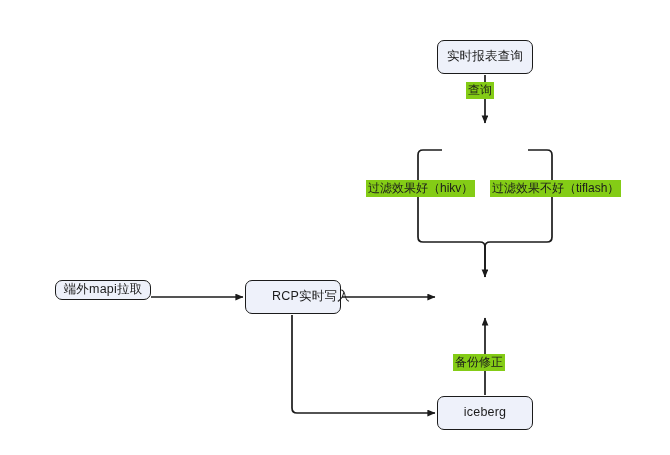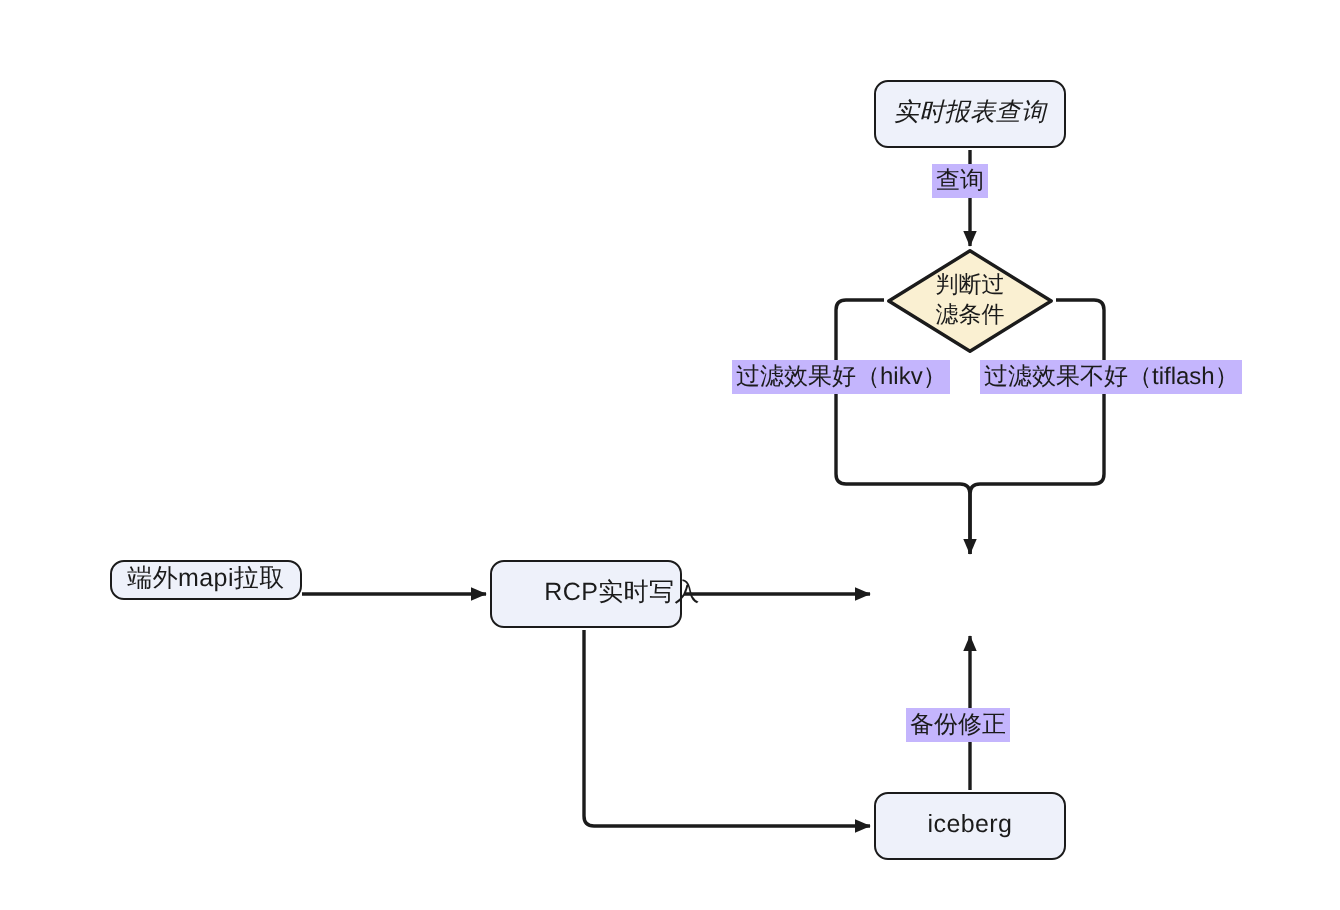--- a/index.html
+++ b/index.html
@@ -66,21 +66,21 @@
     line-height: 1.22;
     color: #1b1b1b;
     text-align: center;
     white-space: nowrap;
   }
   .edge-label {
     position: absolute;
     font-size: 12px;
     color: #1b1b1b;
     white-space: nowrap;
-    background: #c4b5fd;
+    background: #84cc16;
     padding: 0 2px;
     z-index: 3;
   }
 </style>
 </head>
 <body>
 
 <div id="canvas">
 
   <svg id="wires" viewBox="0 0 670 455">
@@ -98,37 +98,28 @@
 
     <path d="M151,297 L243,297" fill="none" stroke="#1b1b1b" stroke-width="1.7" marker-end="url(#arrow)"></path>
 
     <path d="M342,297 L435,297" fill="none" stroke="#1b1b1b" stroke-width="1.7" marker-end="url(#arrow)"></path>
 
     <path d="M292,315 L292,408 Q292,413 297,413 L435,413" fill="none" stroke="#1b1b1b" stroke-width="1.7" marker-end="url(#arrow)"></path>
 
     <path d="M485,395 L485,318" fill="none" stroke="#1b1b1b" stroke-width="1.7" marker-end="url(#arrow)"></path>
   </svg>
 
-  <div class="node" style="left:437px; top:40px; width:96px; height:34px;font-style:italic;">
+  <div class="node" style="left:437px; top:40px; width:96px; height:34px;">
     <span>实时报表查询</span>
   </div>
 
   <div class="edge-label" style="left:466px; top:82px;">
     <span>查询</span>
   </div>
 
-  <div class="diamond-wrap" style="left:443px; top:124px; width:84px; height:53px;">
-    <svg width="84" height="53" viewBox="0 0 84 53">
-      <polygon points="42,1.4 82.6,26.5 42,51.6 1.4,26.5" fill="#faf0d2" stroke="#1b1b1b" stroke-width="1.7" stroke-linejoin="round"></polygon>
-    </svg>
-    <div class="diamond-label">
-      <span>判断过</span>
-      <span>滤条件</span>
-    </div>
-  </div>
 
   <div class="edge-label" style="left:366px; top:180px;">
     <span>过滤效果好（hikv）</span>
   </div>
   <div class="edge-label" style="left:490px; top:180px;">
     <span>过滤效果不好（tiflash）</span>
   </div>
 
   <div class="node" style="left:55px; top:280px; width:96px; height:20px;">
     <span>端外mapi拉取</span>

